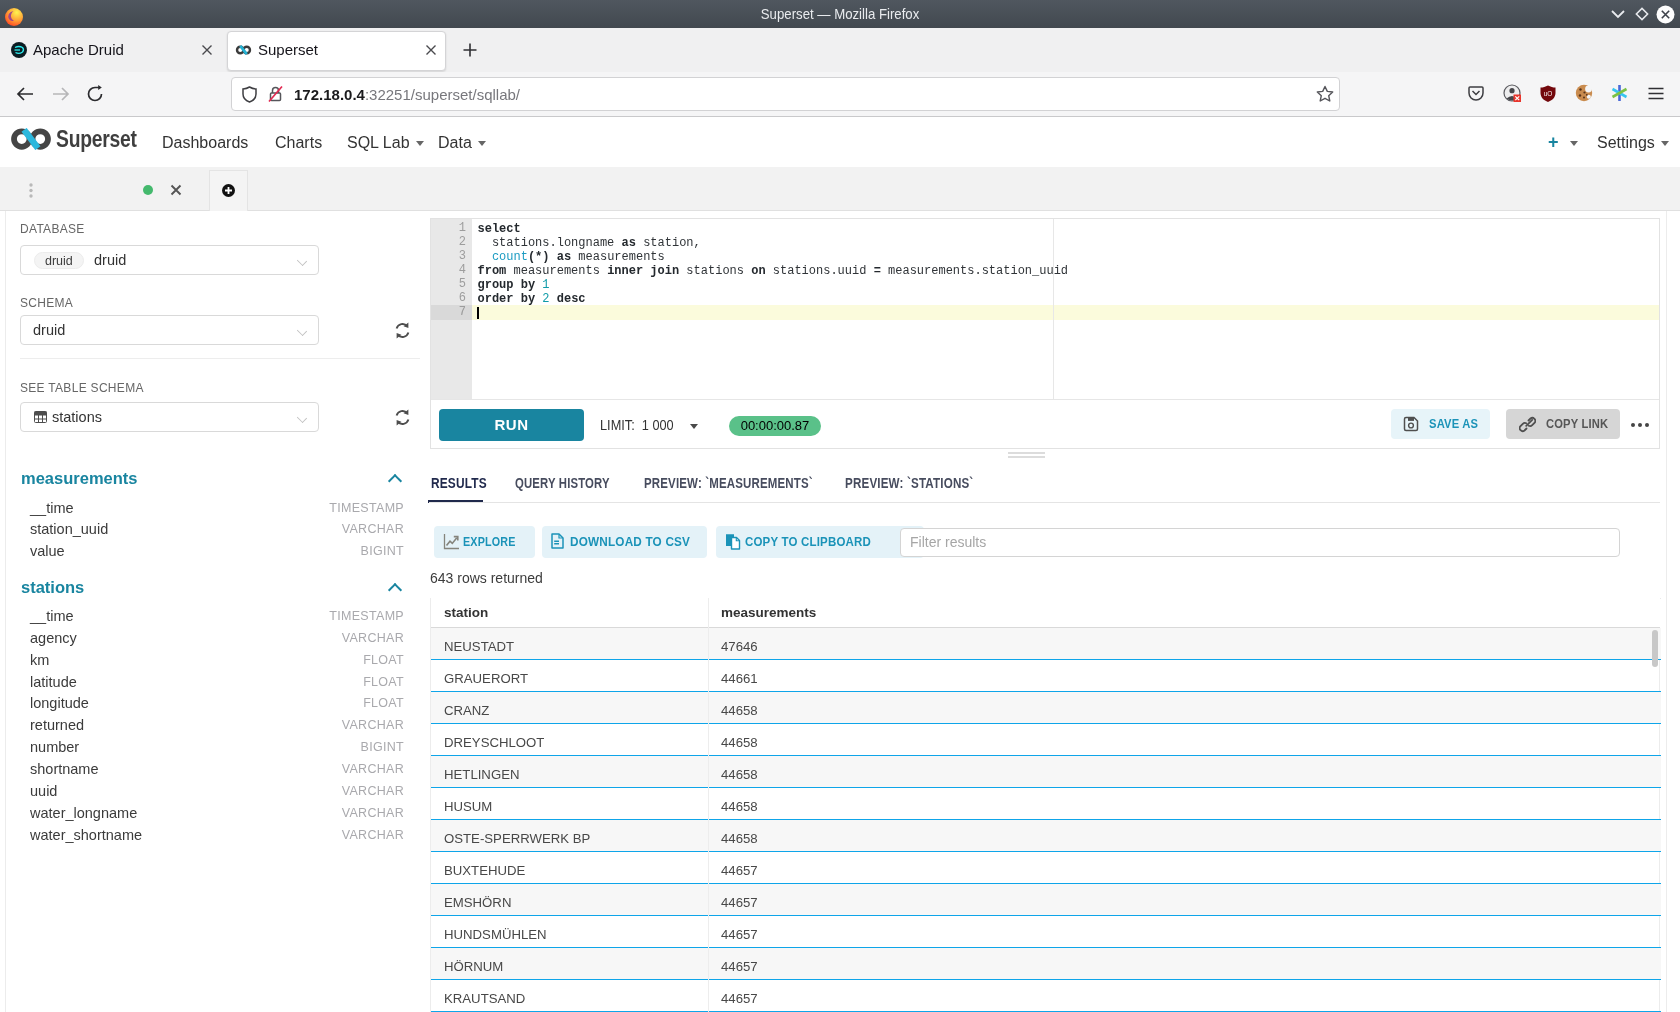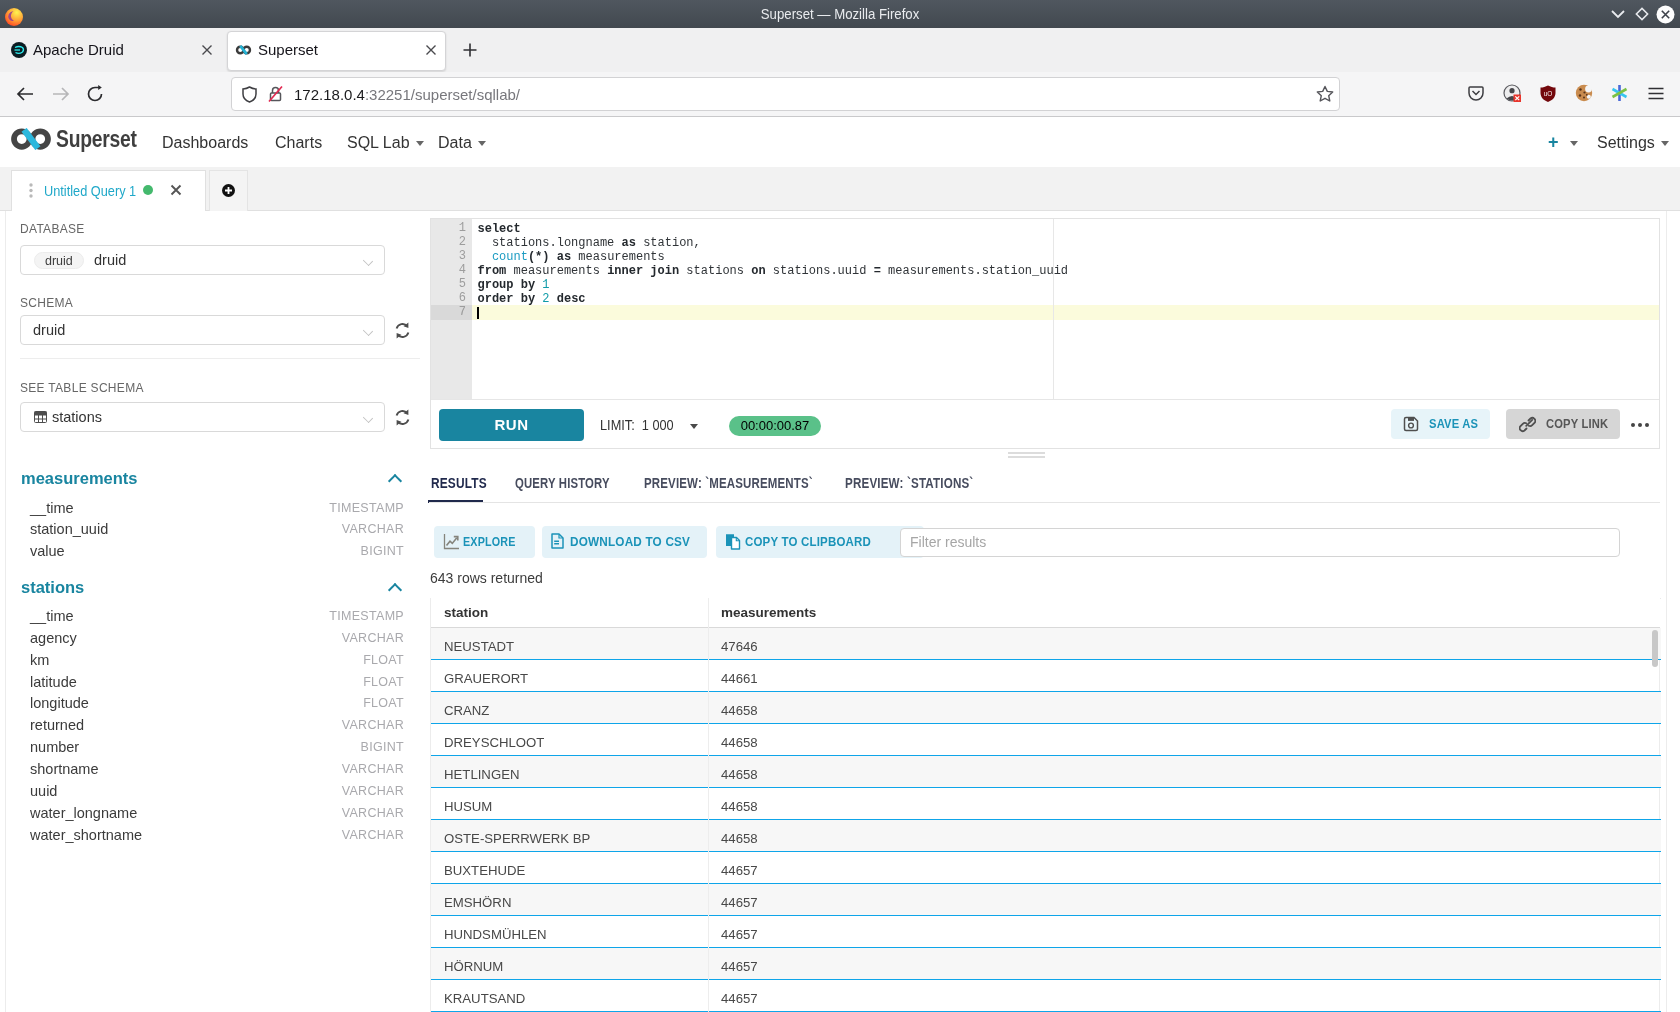--- a/index.html
+++ b/index.html
@@ -43,21 +43,21 @@
     font-size:14.5px; color:#1fa8c9; }
   #plustab { left:209px; top:3px; width:39px; height:41px; background:#f4f4f4;
     border:1px solid #e4e4e4; border-bottom:none; }
 
   
   #cleft { left:5px; top:211px; width:1px; height:801px; background:#ececec; }
   #cright { left:1666px; top:211px; width:1px; height:801px; background:#ececec; }
 
   
   .slabel { left:20px; font-size:12px; color:#666; letter-spacing:0.3px; }
-  .sbox { left:20px; width:365px; height:30px; background:#fff; border:1px solid #d9d9d9; border-radius:4px; }
+  .sbox { left:20px; width:299px; height:30px; background:#fff; border:1px solid #d9d9d9; border-radius:4px; }
   .sbox .val { position:absolute; top:0; height:28px; line-height:28px; font-size:14.5px; color:#333; }
   .chev { position:absolute; right:12px; top:11px; width:8px; height:8px; }
   .chev:before { content:""; position:absolute; left:0; top:0; width:7px; height:7px;
     border-right:1.4px solid #c2c2c2; border-bottom:1.4px solid #c2c2c2; transform:rotate(45deg) scale(1,0.8); }
   .pill { position:absolute; left:13px; top:6px; height:17px; line-height:16px; padding:0 10px;
     background:#f4f4f4; border:1px solid #ececec; border-radius:9px; font-size:12.5px; color:#3d3d3d; }
   .sep { left:20px; width:400px; height:1px; background:#ededed; }
   .shead { left:21px; font-size:16.5px; font-weight:bold; color:#1985a0; }
   .sfield { left:30px; font-size:14.5px; color:#3b3b3b; }
   .stype { width:374px; left:30px; text-align:right; font-size:12.5px; color:#a9a9ad; letter-spacing:0.3px; }
@@ -166,21 +166,21 @@
 <svg class="abs" style="left:425px; top:44px" width="12" height="12" viewBox="0 0 12 12">
   <path d="M1.5 1.5 L10.5 10.5 M10.5 1.5 L1.5 10.5" stroke="#4a4a4e" stroke-width="1.4"></path>
 </svg>
 
 <svg class="abs" style="left:462px; top:42px" width="16" height="16" viewBox="0 0 16 16">
   <path d="M8 1.5 L8 14.5 M1.5 8 L14.5 8" stroke="#2f2f33" stroke-width="1.6"></path>
 </svg>
 
 <div class="abs" id="urlrow"></div>
 <div class="abs" id="urlbox"></div>
-<div class="abs" id="urltext"><span style="font-weight:400">172.18.0.4</span><span class="dim">:32251/superset/sqllab/</span></div>
+<div class="abs" id="urltext"><span style="font-weight:700">172.18.0.4</span><span class="dim">:32251/superset/sqllab/</span></div>
 
 <svg class="abs" style="left:16px; top:86px" width="18" height="16" viewBox="0 0 18 16">
   <path d="M17 8 L2 8 M8 2 L2 8 L8 14" stroke="#2b2b2e" stroke-width="1.7" fill="none"></path>
 </svg>
 <svg class="abs" style="left:52px; top:86px" width="18" height="16" viewBox="0 0 18 16">
   <path d="M1 8 L16 8 M10 2 L16 8 L10 14" stroke="#b6b6b8" stroke-width="1.7" fill="none"></path>
 </svg>
 <svg class="abs" style="left:86px; top:85px" width="18" height="18" viewBox="0 0 18 18">
   <path d="M15.5 9 A6.5 6.5 0 1 1 9 2.5 L13 2.5" stroke="#2b2b2e" stroke-width="1.7" fill="none"></path>
   <path d="M12.2 0 L15.8 2.5 L12.2 5Z" fill="#2b2b2e"></path>
@@ -248,23 +248,20 @@
 <div class="abs" id="sslogotext"><span style="display:inline-block; transform:scaleX(0.84); transform-origin:0 50%">Superset</span></div>
 <div class="abs nav" style="left:1548px; color:#1985a0; font-weight:bold; font-size:18px">+</div>
 <span class="abs caret" style="left:1564px; top:141px"></span>
 <div class="abs nav" style="left:162px">Dashboards</div>
 <div class="abs nav" style="left:275px">Charts</div>
 <div class="abs nav" style="left:347px">SQL Lab<span class="caret"></span></div>
 <div class="abs nav" style="left:438px">Data<span class="caret"></span></div>
 <div class="abs nav" style="left:1597px">Settings<span class="caret"></span></div>
 
 <div class="abs" id="qstrip">
-  <div class="abs" id="qtab">
-      <span class="name" style="display:inline-block; transform:scaleX(0.88); transform-origin:0 50%; position:absolute">Untitled Query 1</span>
-    </div>
   <div class="abs" id="plustab"></div>
 </div>
 <svg class="abs" style="left:29px; top:183px" width="4" height="15" viewBox="0 0 4 15">
   <circle cx="2" cy="2" r="1.7" fill="#b9b9b9"></circle>
     <circle cx="2" cy="7.5" r="1.7" fill="#b9b9b9"></circle>
     <circle cx="2" cy="13" r="1.7" fill="#b9b9b9"></circle>
 </svg>
 <div class="abs" style="left:143px; top:185px; width:10px; height:10px; border-radius:50%; background:#44b96d"></div>
 <svg class="abs" style="left:170px; top:184px" width="12" height="12" viewBox="0 0 12 12">
   <path d="M1.5 1.5 L10.5 10.5 M10.5 1.5 L1.5 10.5" stroke="#555" stroke-width="1.9"></path>

